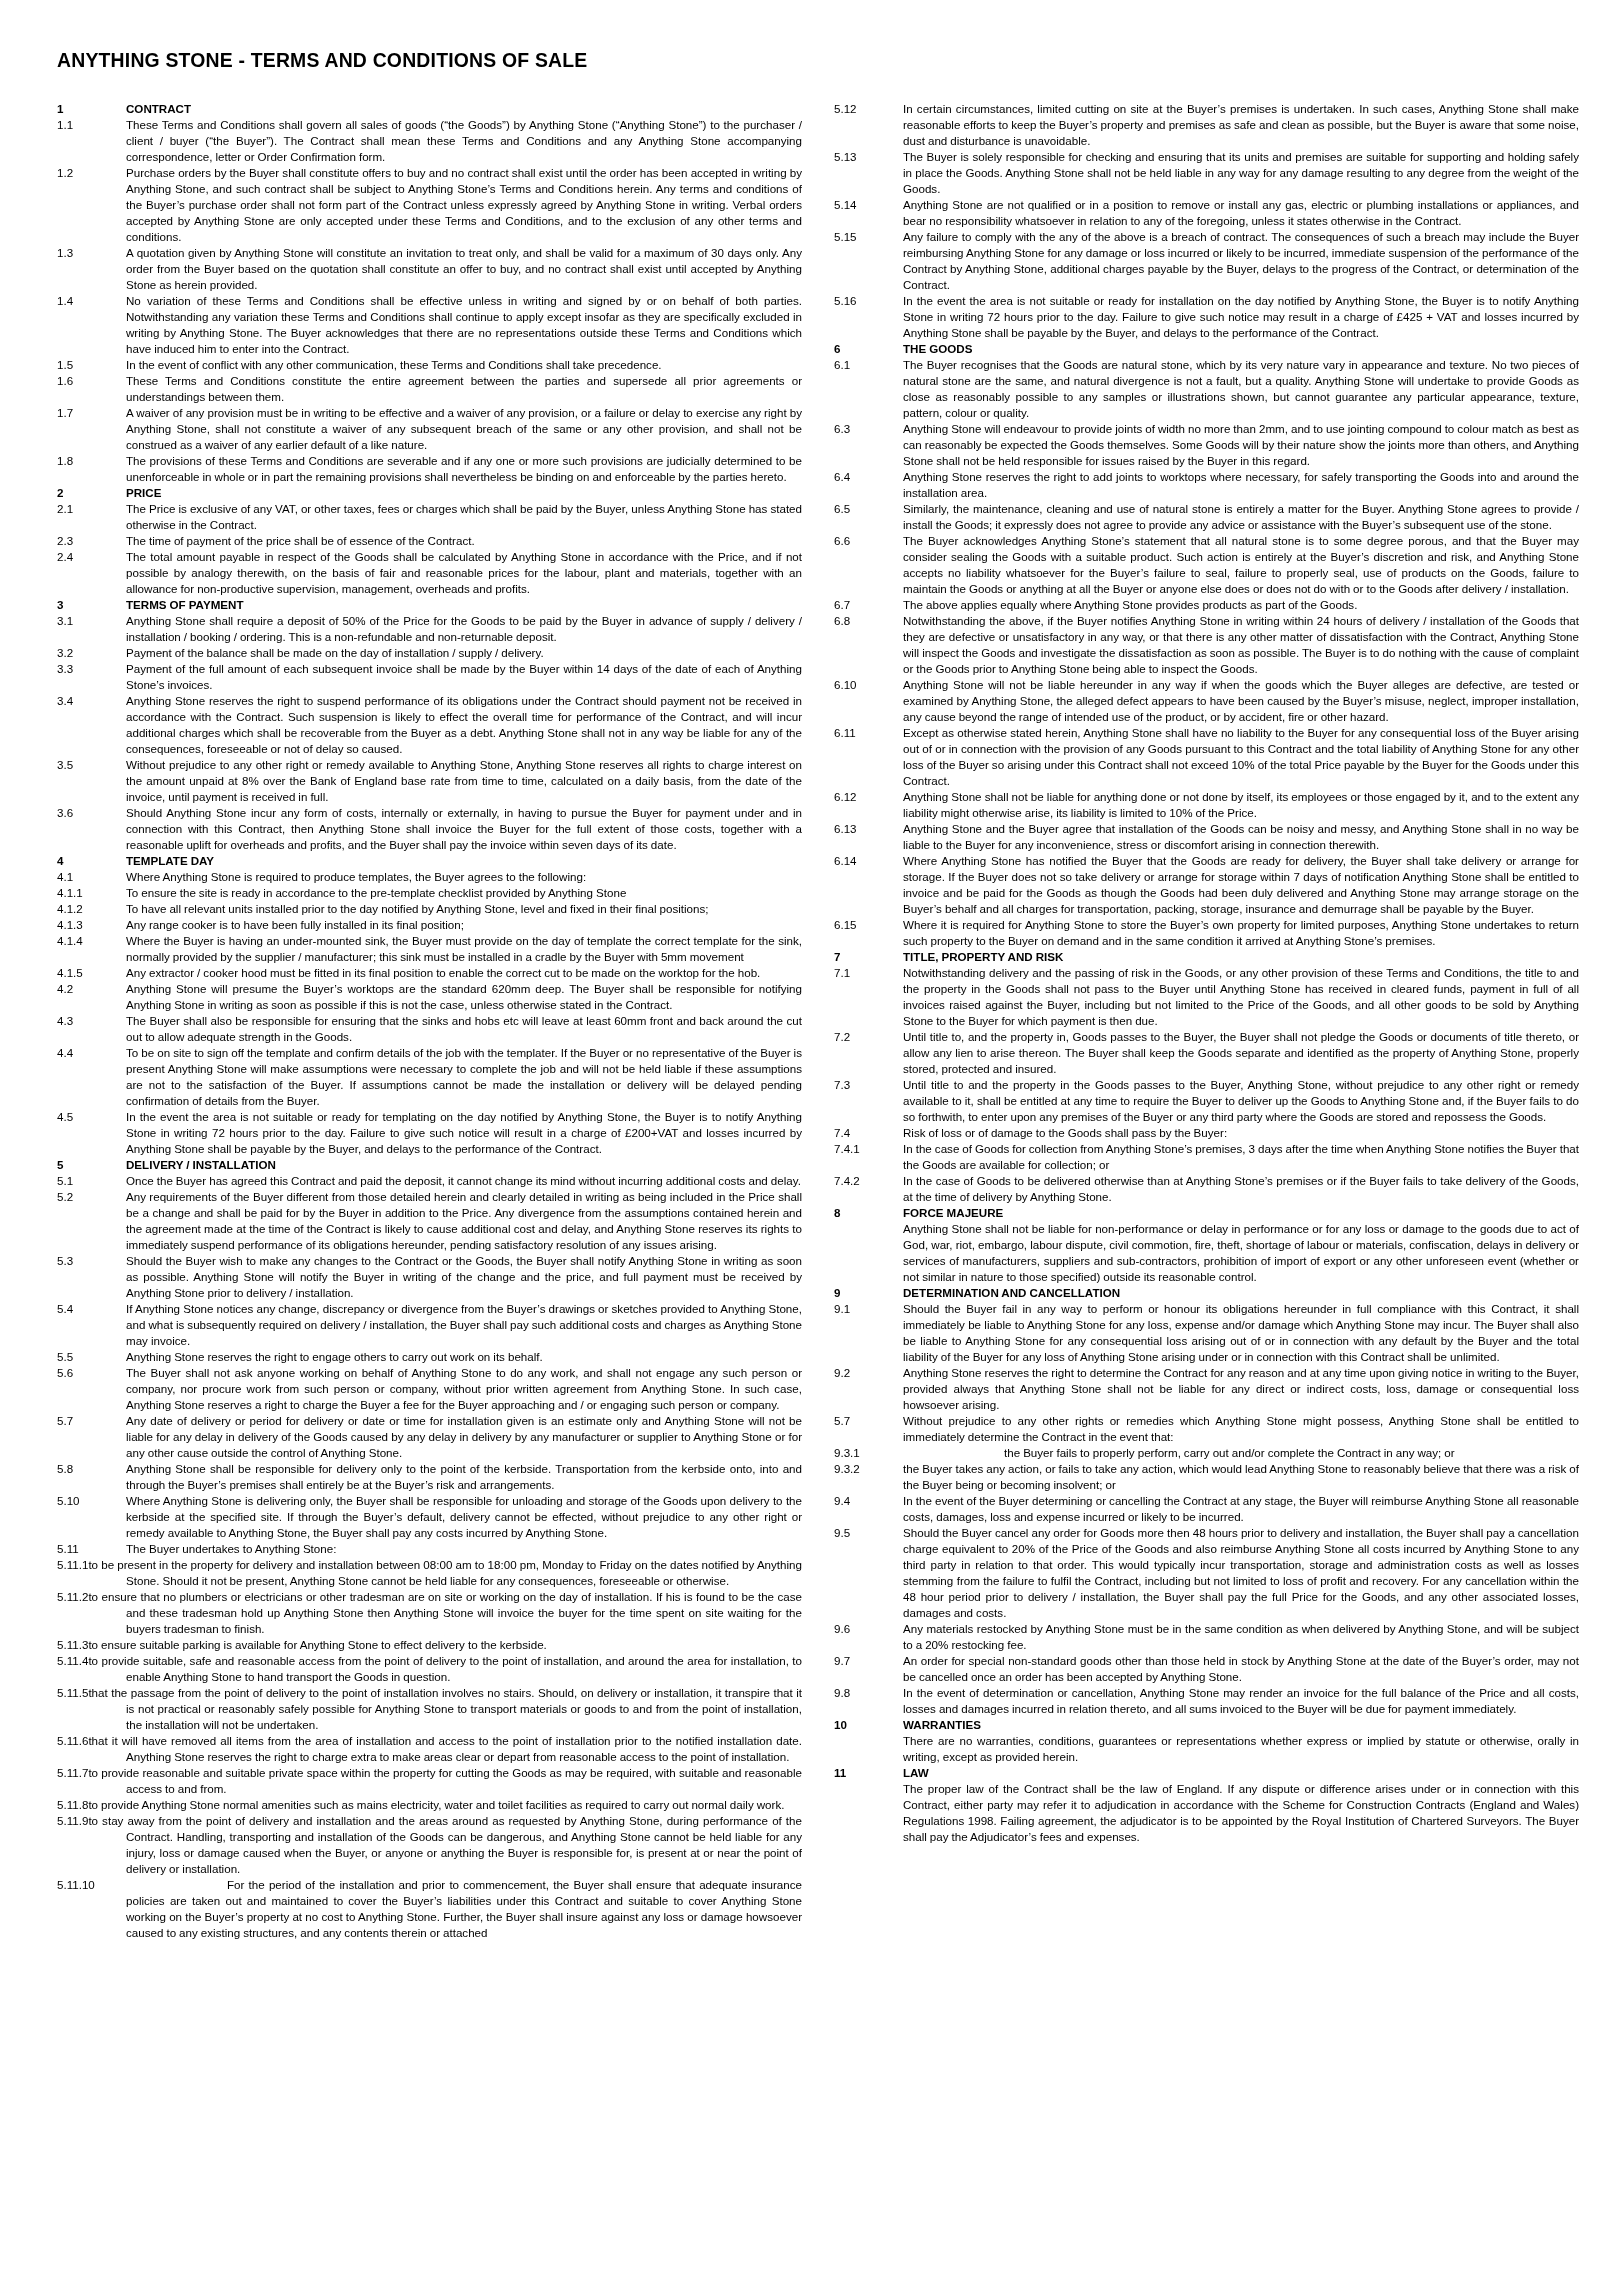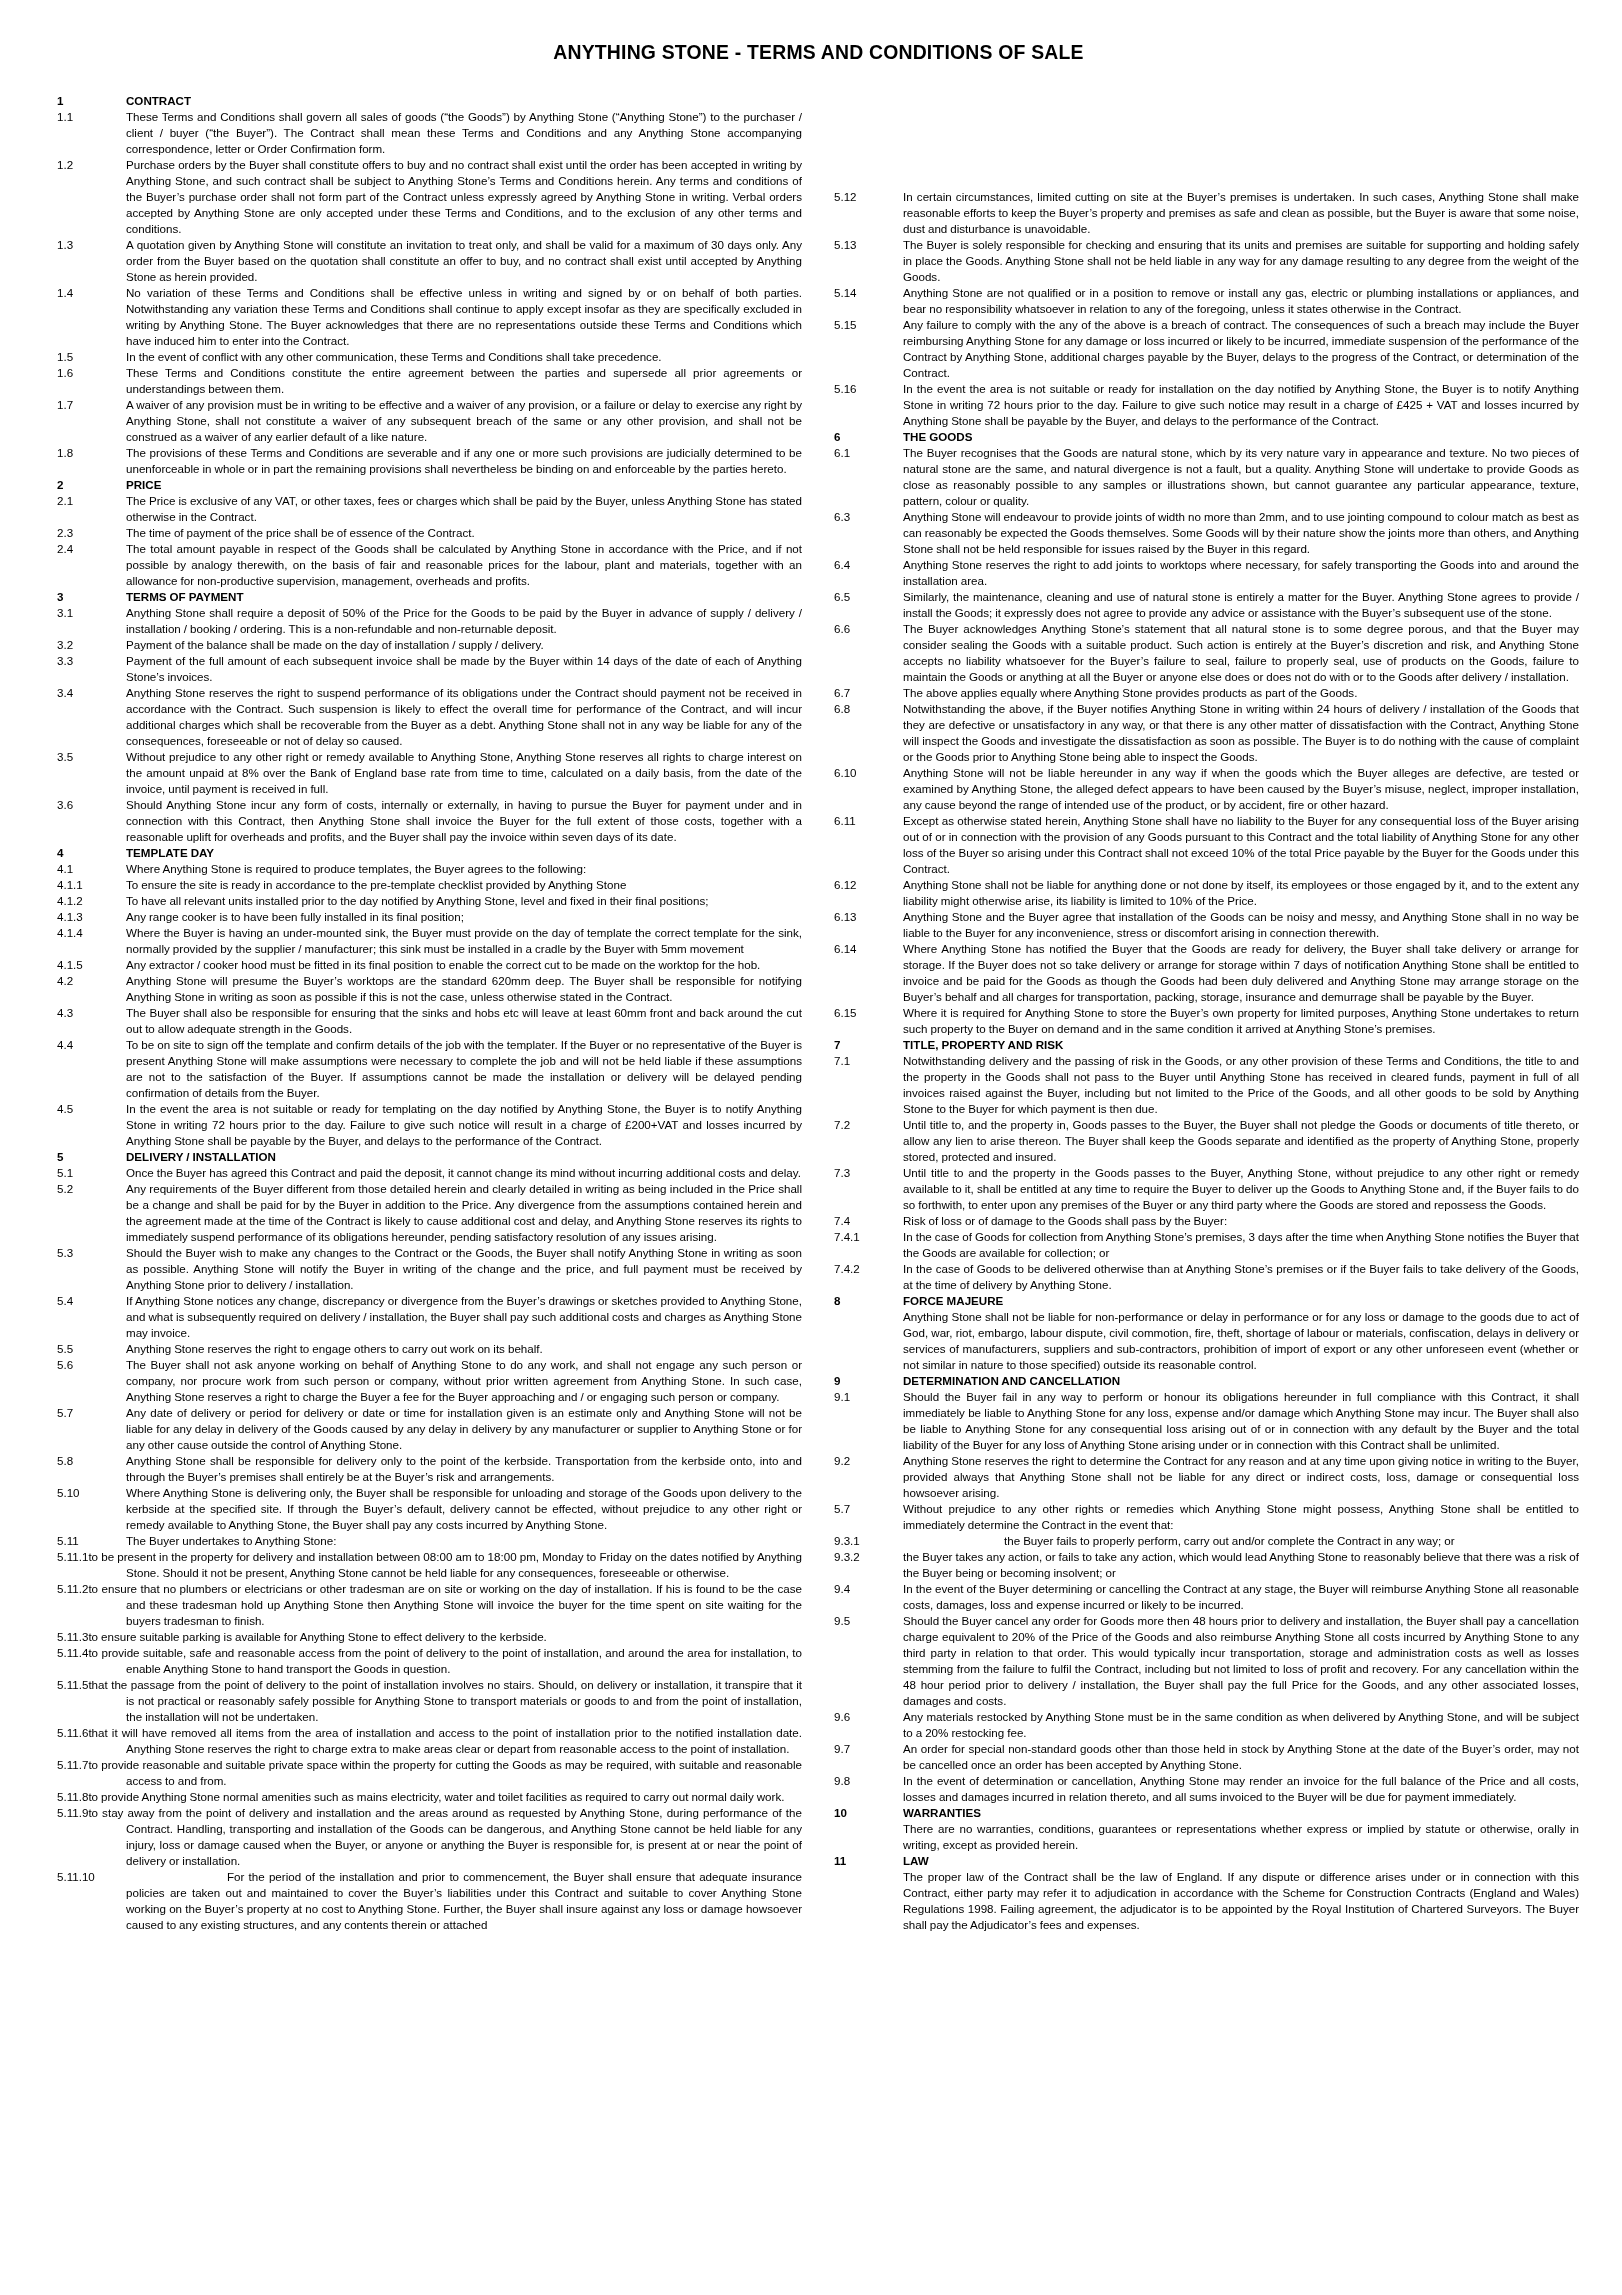--- a/index.html
+++ b/index.html
@@ -10,26 +10,25 @@
     box-sizing:border-box;
     background:#ffffff;
     color:#000;
     padding:41px 42px 0 57px;
     font-family:"Liberation Sans", sans-serif;
     overflow:hidden;
   }
   .title{
     font-size:19.4px;
     font-weight:bold;
-    text-align:center;
-    margin:0 0 29px 0;
+    margin:8px 0 29px 0;
     letter-spacing:0.2px;
     color:#000;
   }
-  .cols{display:flex;gap:32px;align-items:flex-end;}
+  .cols{display:flex;gap:32px;align-items:flex-start;}
   .col{width:745px;flex:0 0 745px;}
   p.clause{
     margin:0;
     font-size:11.6px;
     line-height:16px;
     text-align:justify;
     padding-left:69px;
     text-indent:-69px;
     word-spacing:-0.2px;
   }

